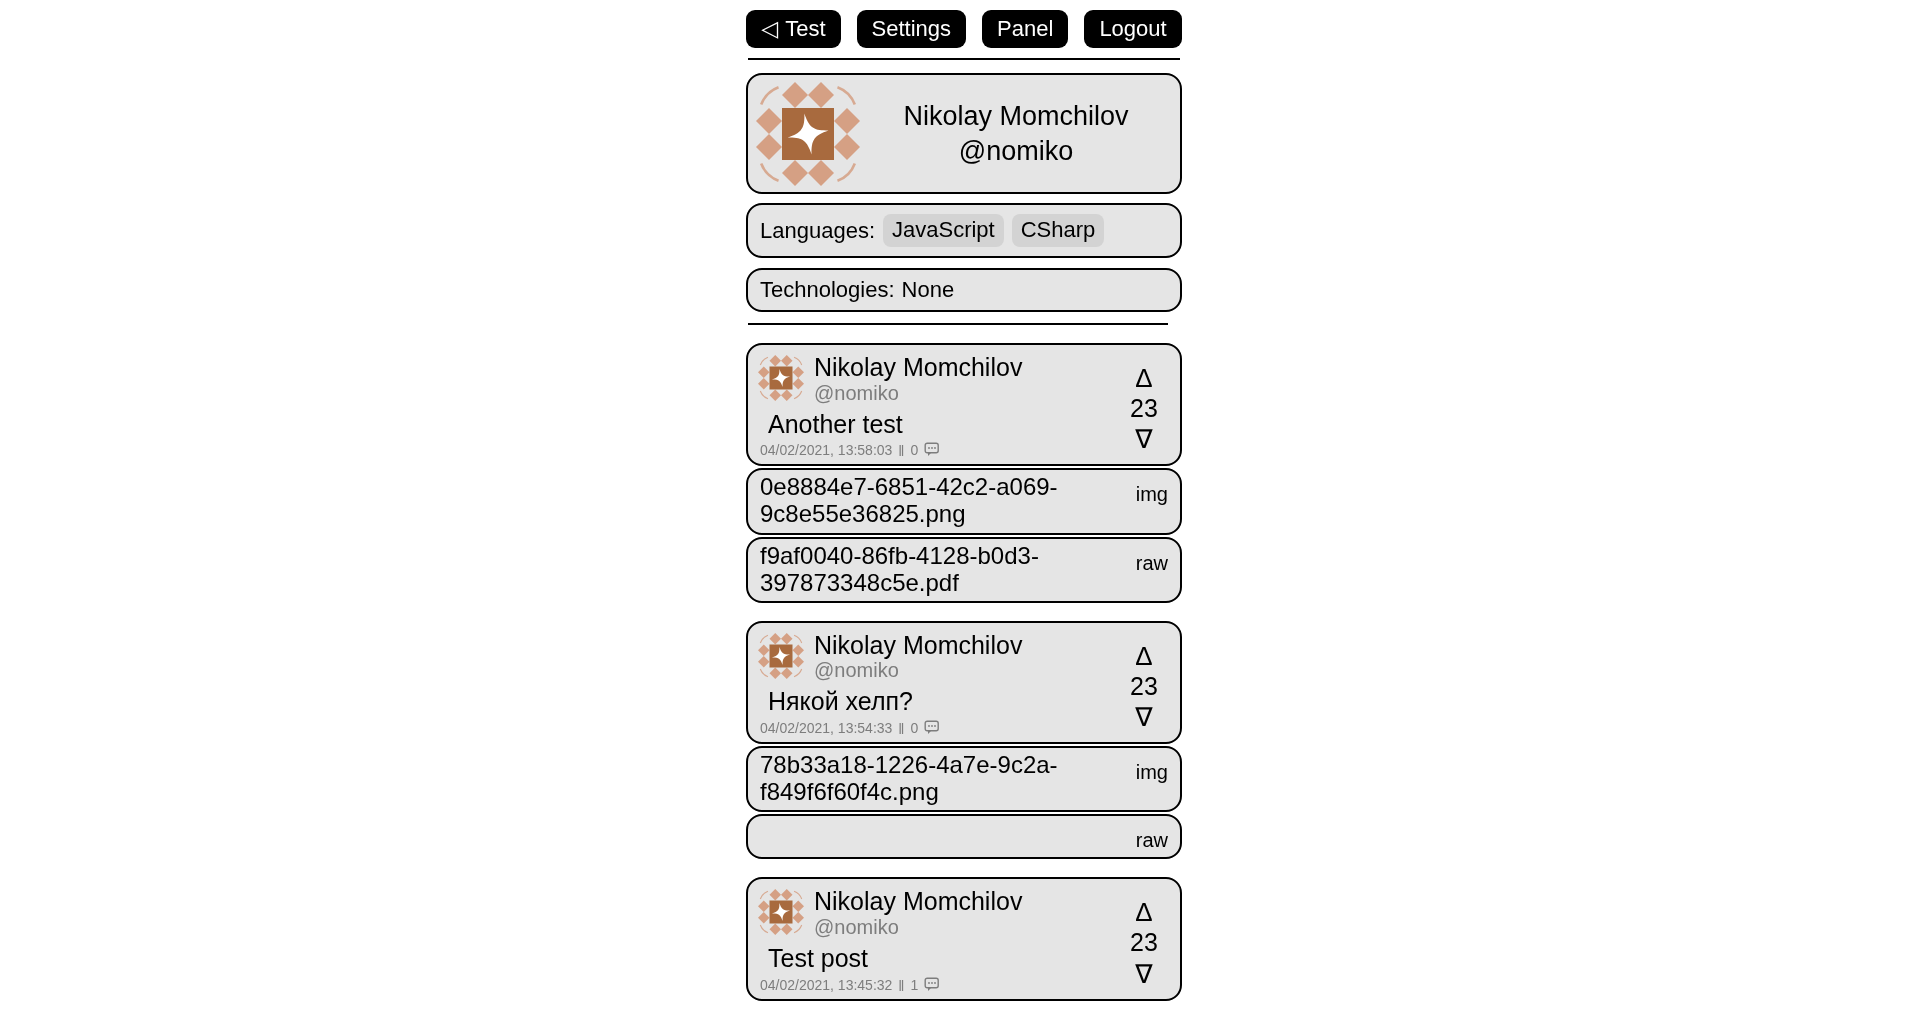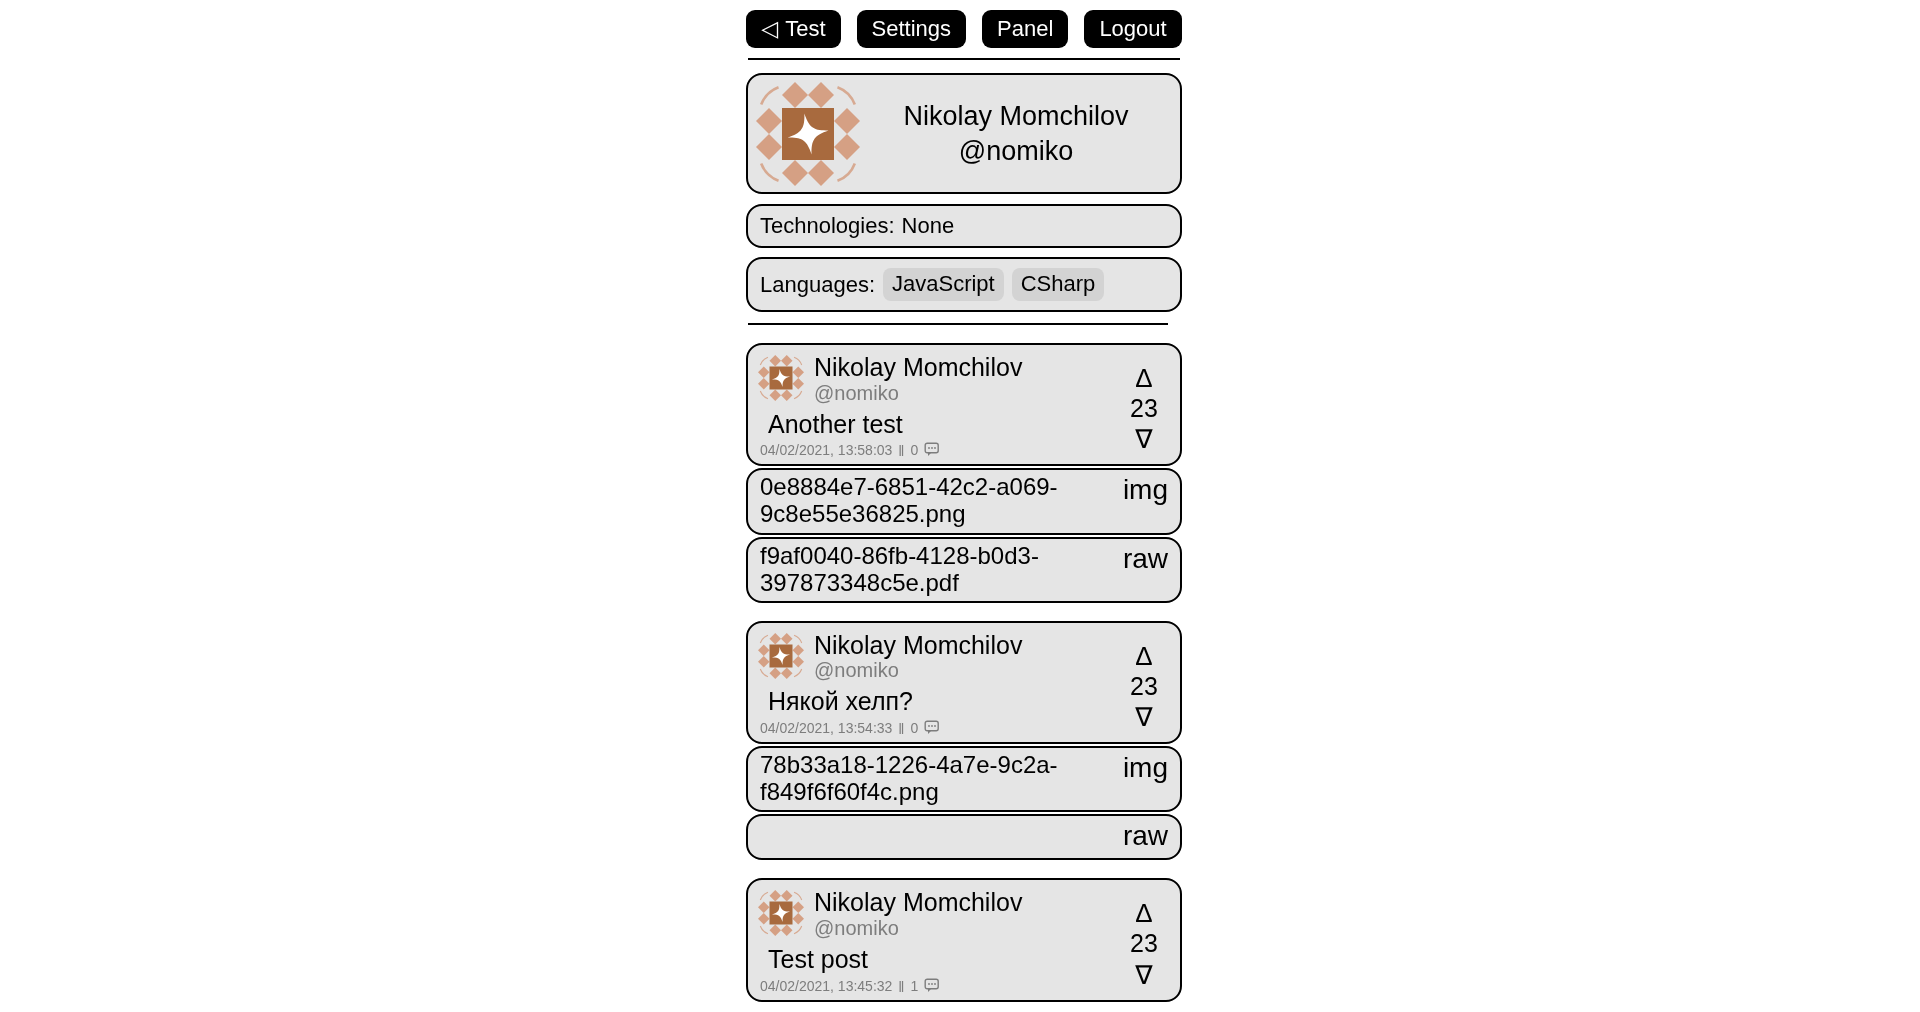--- a/index.html
+++ b/index.html
@@ -53,21 +53,21 @@
              font-size:14px;color:var(--muted-text);}
   .meta-sep{font-size:15px;}
   .vote-col{width:48px;display:flex;flex-direction:column;align-items:center;
             gap:4px;margin-top:12px;flex:0 0 auto;}
   .vote-btn{background:none;border:none;padding:0;font-family:inherit;
             font-size:26px;line-height:1;cursor:pointer;color:#000;}
   .vote-count{font-size:25px;line-height:1.1;}
 
   .attachment{margin-top:2px;display:flex;align-items:flex-start;padding:3px 12px 5px 12px;}
   .attachment-name{font-size:24px;line-height:1.13;max-width:350px;overflow-wrap:break-word;}
-  .attachment-kind{margin-left:auto;font-size:28px;line-height:1.2;}
+  .attachment-kind{margin-left:auto;font-size:20px;line-height:1.2;margin-top:9px;}
 
   .comment-icon{width:16px;height:15px;display:inline-block;}
 </style>
 </head>
 <body>
 
 <svg width="0" height="0" style="position:absolute" aria-hidden="true">
   <symbol id="identicon" viewBox="0 0 120 120">
     <g fill="var(--avatar-light,#d5a084)">
       <path d="M45 0 L60 15 L45 30 L30 15 Z"></path>
@@ -114,29 +114,29 @@
   <section class="card profile-card">
     <svg class="avatar-lg">
       <use href="#identicon"></use>
     </svg>
     <div class="profile-names">
       <div>Nikolay Momchilov</div>
       <div>@nomiko</div>
     </div>
   </section>
 
-  <section class="card technologies-card">
-    <span>Technologies:</span>
-    <span>None</span>
-  </section>
-
   <section class="card languages-card">
     <span>Languages:</span>
     <span class="badge">JavaScript</span>
     <span class="badge">CSharp</span>
+  </section>
+
+  <section class="card technologies-card">
+    <span>Technologies:</span>
+    <span>None</span>
   </section>
 
   <hr class="divider divider-posts">
 
   <article class="post">
     <div class="card post-main">
       <div class="post-left">
         <div class="post-head">
           <svg class="avatar-sm">
               <use href="#identicon"></use>

